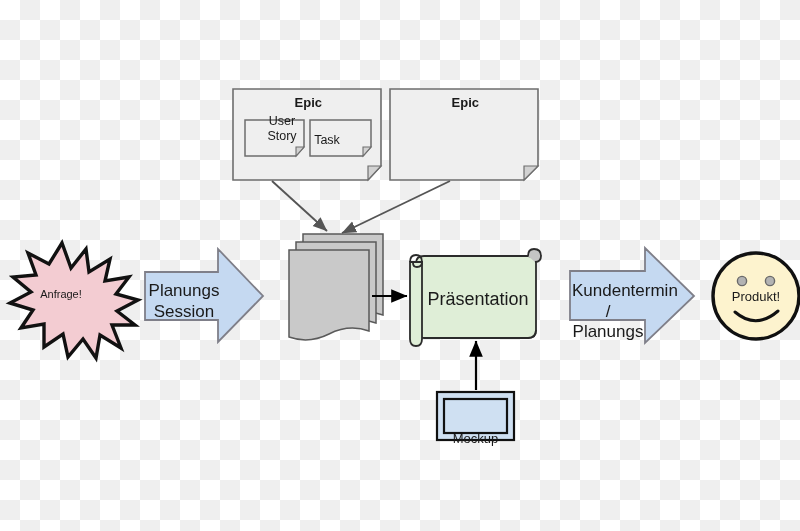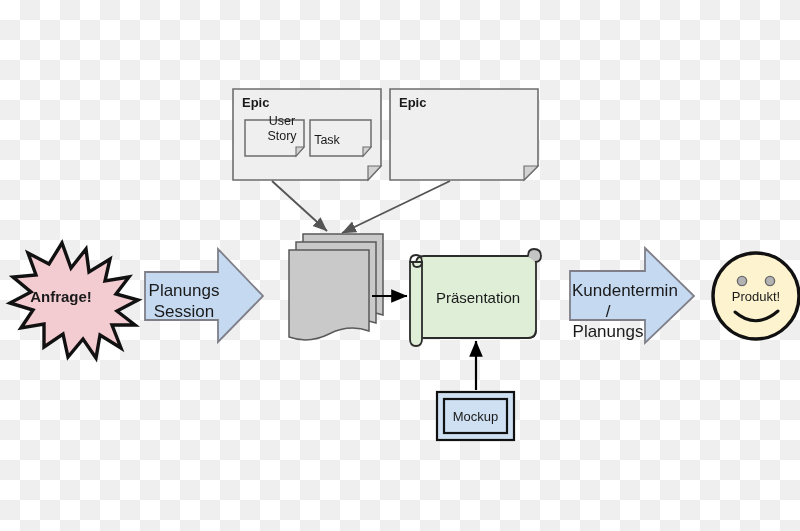--- a/index.html
+++ b/index.html
@@ -35,37 +35,36 @@
     position: absolute;
     color: #1a1a1a;
     text-align: center;
     line-height: 1.22;
     white-space: pre-line;
     pointer-events: none;
   }
   .lbl-epic {
     font-size: 13px;
     font-weight: bold;
-    text-align: left;
+    text-align: right;
   }
   .lbl-note {
     font-size: 12.5px;
   }
   .lbl-star {
-    font-size: 15px;
-    font-weight: bold;
+    font-size: 11px;
   }
   .lbl-arrow {
     font-size: 17px;
   }
   .lbl-backlog {
     font-size: 13px;
   }
   .lbl-present {
-    font-size: 15px;
+    font-size: 18px;
   }
   .lbl-mockup {
     font-size: 13px;
   }
   .lbl-smiley {
     font-size: 13px;
   }
 </style>
 </head>
 <body>
@@ -167,20 +166,20 @@
   <div class="lbl lbl-note" style="left:246px; top:114px; width:72px;">User
 Story</div>
 
   <div class="lbl lbl-note" style="left:301px; top:133px; width:52px;">Task</div>
 
   <div class="lbl lbl-epic" style="left:399px; top:95px; width:80px;">Epic</div>
 
 
   <div class="lbl lbl-present" style="left:424px; top:289px; width:108px;">Präsentation</div>
 
-  <div class="lbl lbl-mockup" style="left:444px; top:409px; width:63px;">Mockup</div>
+  <div class="lbl lbl-mockup" style="left:444px; top:431px; width:63px;">Mockup</div>
 
   <div class="lbl lbl-arrow" style="left:572px; top:281px; width:72px;">Kundentermin /
 Planungs</div>
 
   <div class="lbl lbl-smiley" style="left:721px; top:289px; width:70px;">Produkt!</div>
 
 </div>
 
 </body></html>

